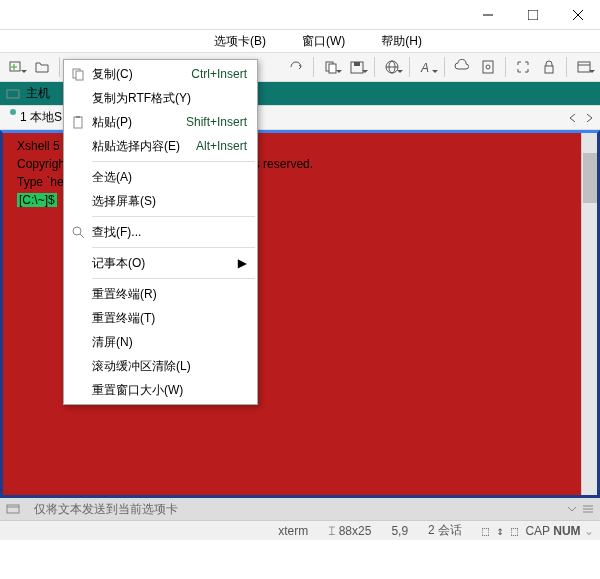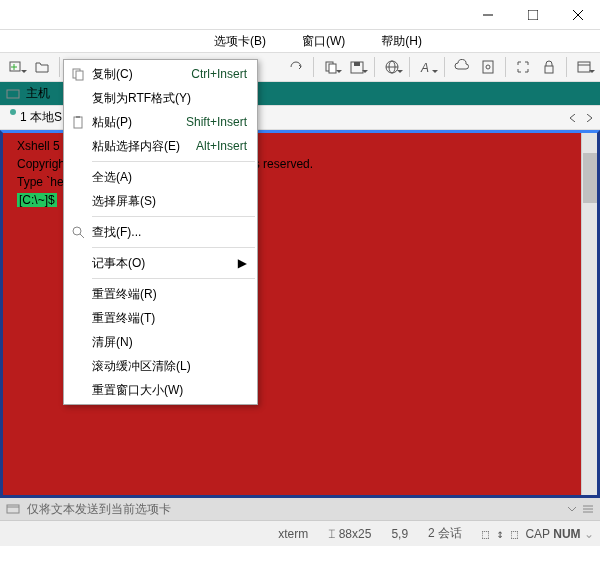--- a/index.html
+++ b/index.html
@@ -19,23 +19,23 @@
 .tabbar{height:24px;display:flex;align-items:center;background:#f5f5f5;border-bottom:1px solid #ddd;padding:0 4px;position:relative}
 .tab{display:flex;align-items:flex-start;gap:4px;padding:2px 6px;cursor:pointer}
 .tab .bullet{width:6px;height:6px;border-radius:50%;background:#4a9}
 .tabright{position:absolute;right:4px;display:flex;gap:2px}
 .tabarrow{width:14px;height:14px;cursor:pointer;display:flex;align-items:center;justify-content:center}
 .terminal{height:368px;background:#b91c1c;border:3px solid #1e3a8a;border-top:3px solid #3b82f6;position:relative;font-family:Consolas,monospace;padding:4px 14px;color:#000}
 .terminal .line{white-space:pre;line-height:18px}
 .prompt{background:#22c55e;color:#000;padding:0 2px}
 .scrollbar{position:absolute;right:0;top:0;bottom:0;width:16px;background:#e5e5e5;border-left:1px solid #ccc}
 .scrollthumb{position:absolute;width:14px;height:50px;background:#c0c0c0;left:1px;top:20px}
-.sendbar{height:22px;display:flex;align-items:center;background:#ddd;padding:0 6px;gap:7px;color:#666}
+.sendbar{height:22px;display:flex;align-items:center;background:#ddd;padding:0 6px;gap:14px;color:#666}
 .sendright{position:absolute;right:6px;display:flex;gap:4px}
-.statusbar{height:26px;display:flex;align-items:center;background:#f0f0f0;border-top:1px solid #ccc;padding:0 6px;gap:20px;color:#555;font-size:11px;justify-content:flex-end}
+.statusbar{height:20px;display:flex;align-items:center;background:#f0f0f0;border-top:1px solid #ccc;padding:0 6px;gap:20px;color:#555;font-size:11px;justify-content:flex-end}
 .ctxmenu{position:absolute;left:63px;top:59px;width:195px;background:#fff;border:1px solid #aaa;box-shadow:2px 2px 6px rgba(0,0,0,0.3);z-index:100;padding:2px 0}
 .ctxitem{height:24px;display:flex;align-items:center;padding:0 0 0 28px;cursor:pointer;position:relative;white-space:nowrap}
 .ctxitem .shortcut{position:absolute;right:10px;color:#14532d}
 .ctxitem .arrow{position:absolute;right:10px}
 .ctxitem .icon{position:absolute;left:6px;width:16px;height:16px;display:flex;align-items:center;justify-content:center}
 .ctxsep{height:1px;background:#ddd;margin:3px 2px 3px 28px}
 .softbtn{width:14px;height:14px}
 </style>
 </head>
 <body>

